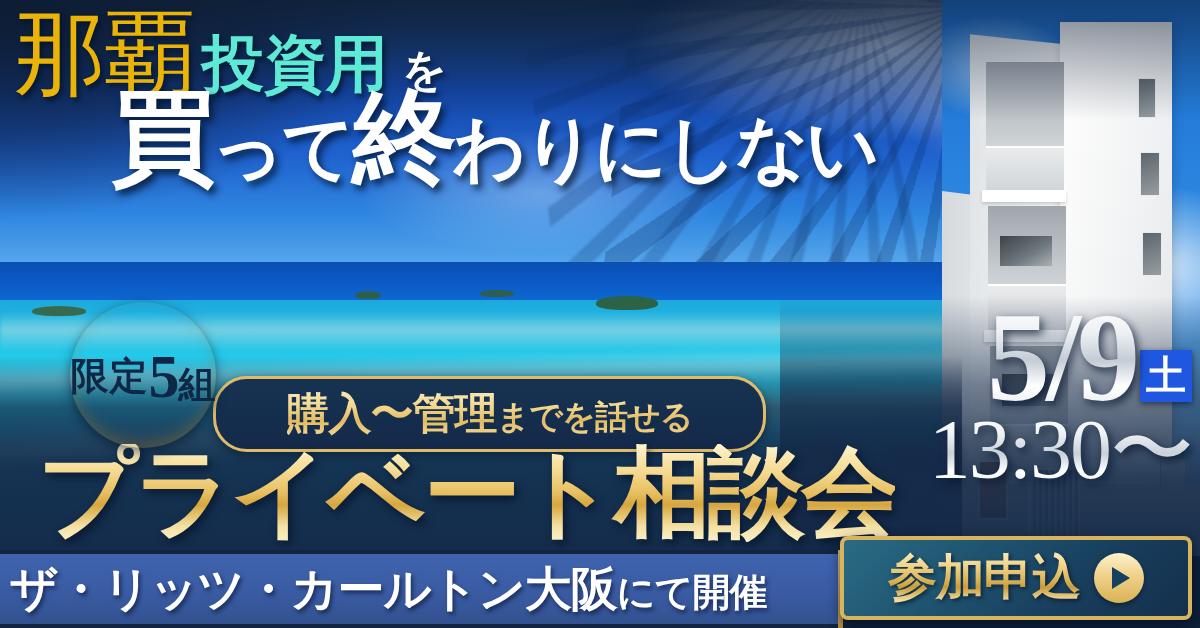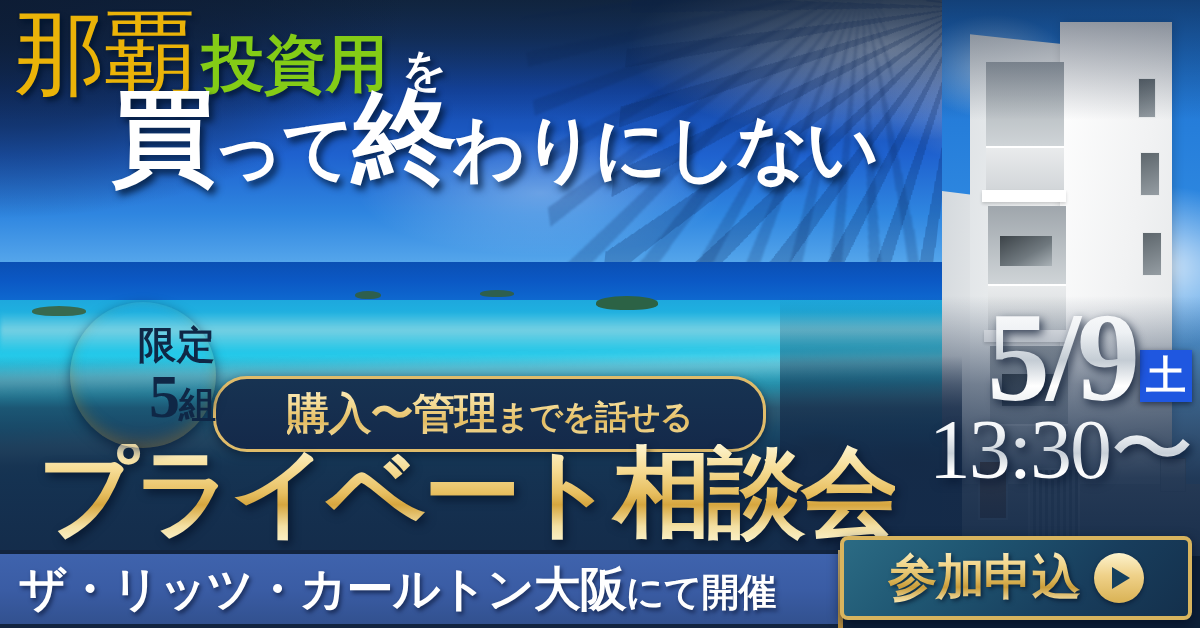--- a/index.html
+++ b/index.html
@@ -171,21 +171,21 @@
     line-height:1;
   }
   .jp-teal {
     color:#eab308;
     font-size:92px;
     font-weight:400;
     letter-spacing:-2px;
     text-shadow: 3px 4px 5px rgba(0,20,45,.75), 0 0 2px rgba(0,30,60,.5);
   }
   .jp-white-mid {
-    color:#84cc16; font-size:62px; font-weight:700; letter-spacing:0px;
+    color:#5eead4; font-size:62px; font-weight:700; letter-spacing:0px;
     margin:0 4px 0 8px;
     text-shadow: 3px 4px 5px rgba(0,20,45,.75);
   }
   .rc {
     color:#79dad2; font-size:100px; font-weight:400; letter-spacing:-3px;
     text-shadow: 3px 4px 6px rgba(0,20,45,.75);
   }
   .wo {
     color:#ffffff; font-size:44px; font-weight:700; margin-left:10px;
     text-shadow: 3px 4px 5px rgba(0,20,45,.75);
@@ -206,21 +206,21 @@
 
   
   .limit-badge {
     position:absolute; left:70px; top:302px; width:146px; height:146px; z-index:9;
     border-radius:50%;
     background:
       radial-gradient(circle at 32% 26%, #fff6d8 0%, #f6dd9a 34%, #e8c472 62%, #cda martine 62%, #c8a köpe 100%),
       linear-gradient(135deg,#fdf3d2 0%, #ecd391 45%, #d2ae5c 100%);
     background-blend-mode: normal;
     box-shadow: 0 4px 12px rgba(0,15,40,.55), inset 0 -6px 14px rgba(160,120,40,.35);
-    display:flex; flex-direction:column; align-items:flex-end; justify-content:center;
+    display:flex; flex-direction:row; align-items:center; justify-content:center;
     color:#0f2746;
   }
   .limit-top { font-size:38px; font-weight:700; letter-spacing:1px; line-height:1; margin-top:2px; }
   .limit-bot { display:flex; align-items:baseline; line-height:1; margin-top:1px; }
   .limit-num { font-size:62px; font-weight:700; letter-spacing:-2px; }
   .limit-unit { font-size:37px; font-weight:700; margin-left:1px; }
 
   
   .pill {
     position:absolute; left:213px; top:376px; width:553px; height:76px; z-index:8;
@@ -272,21 +272,21 @@
 
   
   .venue-bar {
     position:absolute; left:0; bottom:0; width:838px; height:78px; z-index:9;
     background:linear-gradient(180deg,#3f63ad 0%, #3a5ca4 52%, #32518f 100%);
     border-top:4px solid #12243f; border-bottom:4px solid #12243f;
     display:flex; align-items:center;
   }
   .venue-text {
     color:#ffffff; font-size:47px; font-weight:700; letter-spacing:-1px;
-    padding-left:19px; white-space:nowrap;
+    padding-left:10px; white-space:nowrap;
     text-shadow: 2px 3px 4px rgba(0,10,35,.55);
   }
   .venue-text .sm { font-size:38px; }
 
   
   .cta {
     position:absolute; right:8px; bottom:8px; width:352px; height:84px; z-index:10;
     border:4px solid #d8b45e; border-radius:8px;
     background:linear-gradient(135deg,#2b6b84 0%, #1f5672 32%, #183d5c 68%, #14304c 100%);
     box-shadow: 0 4px 12px rgba(0,10,30,.6);

